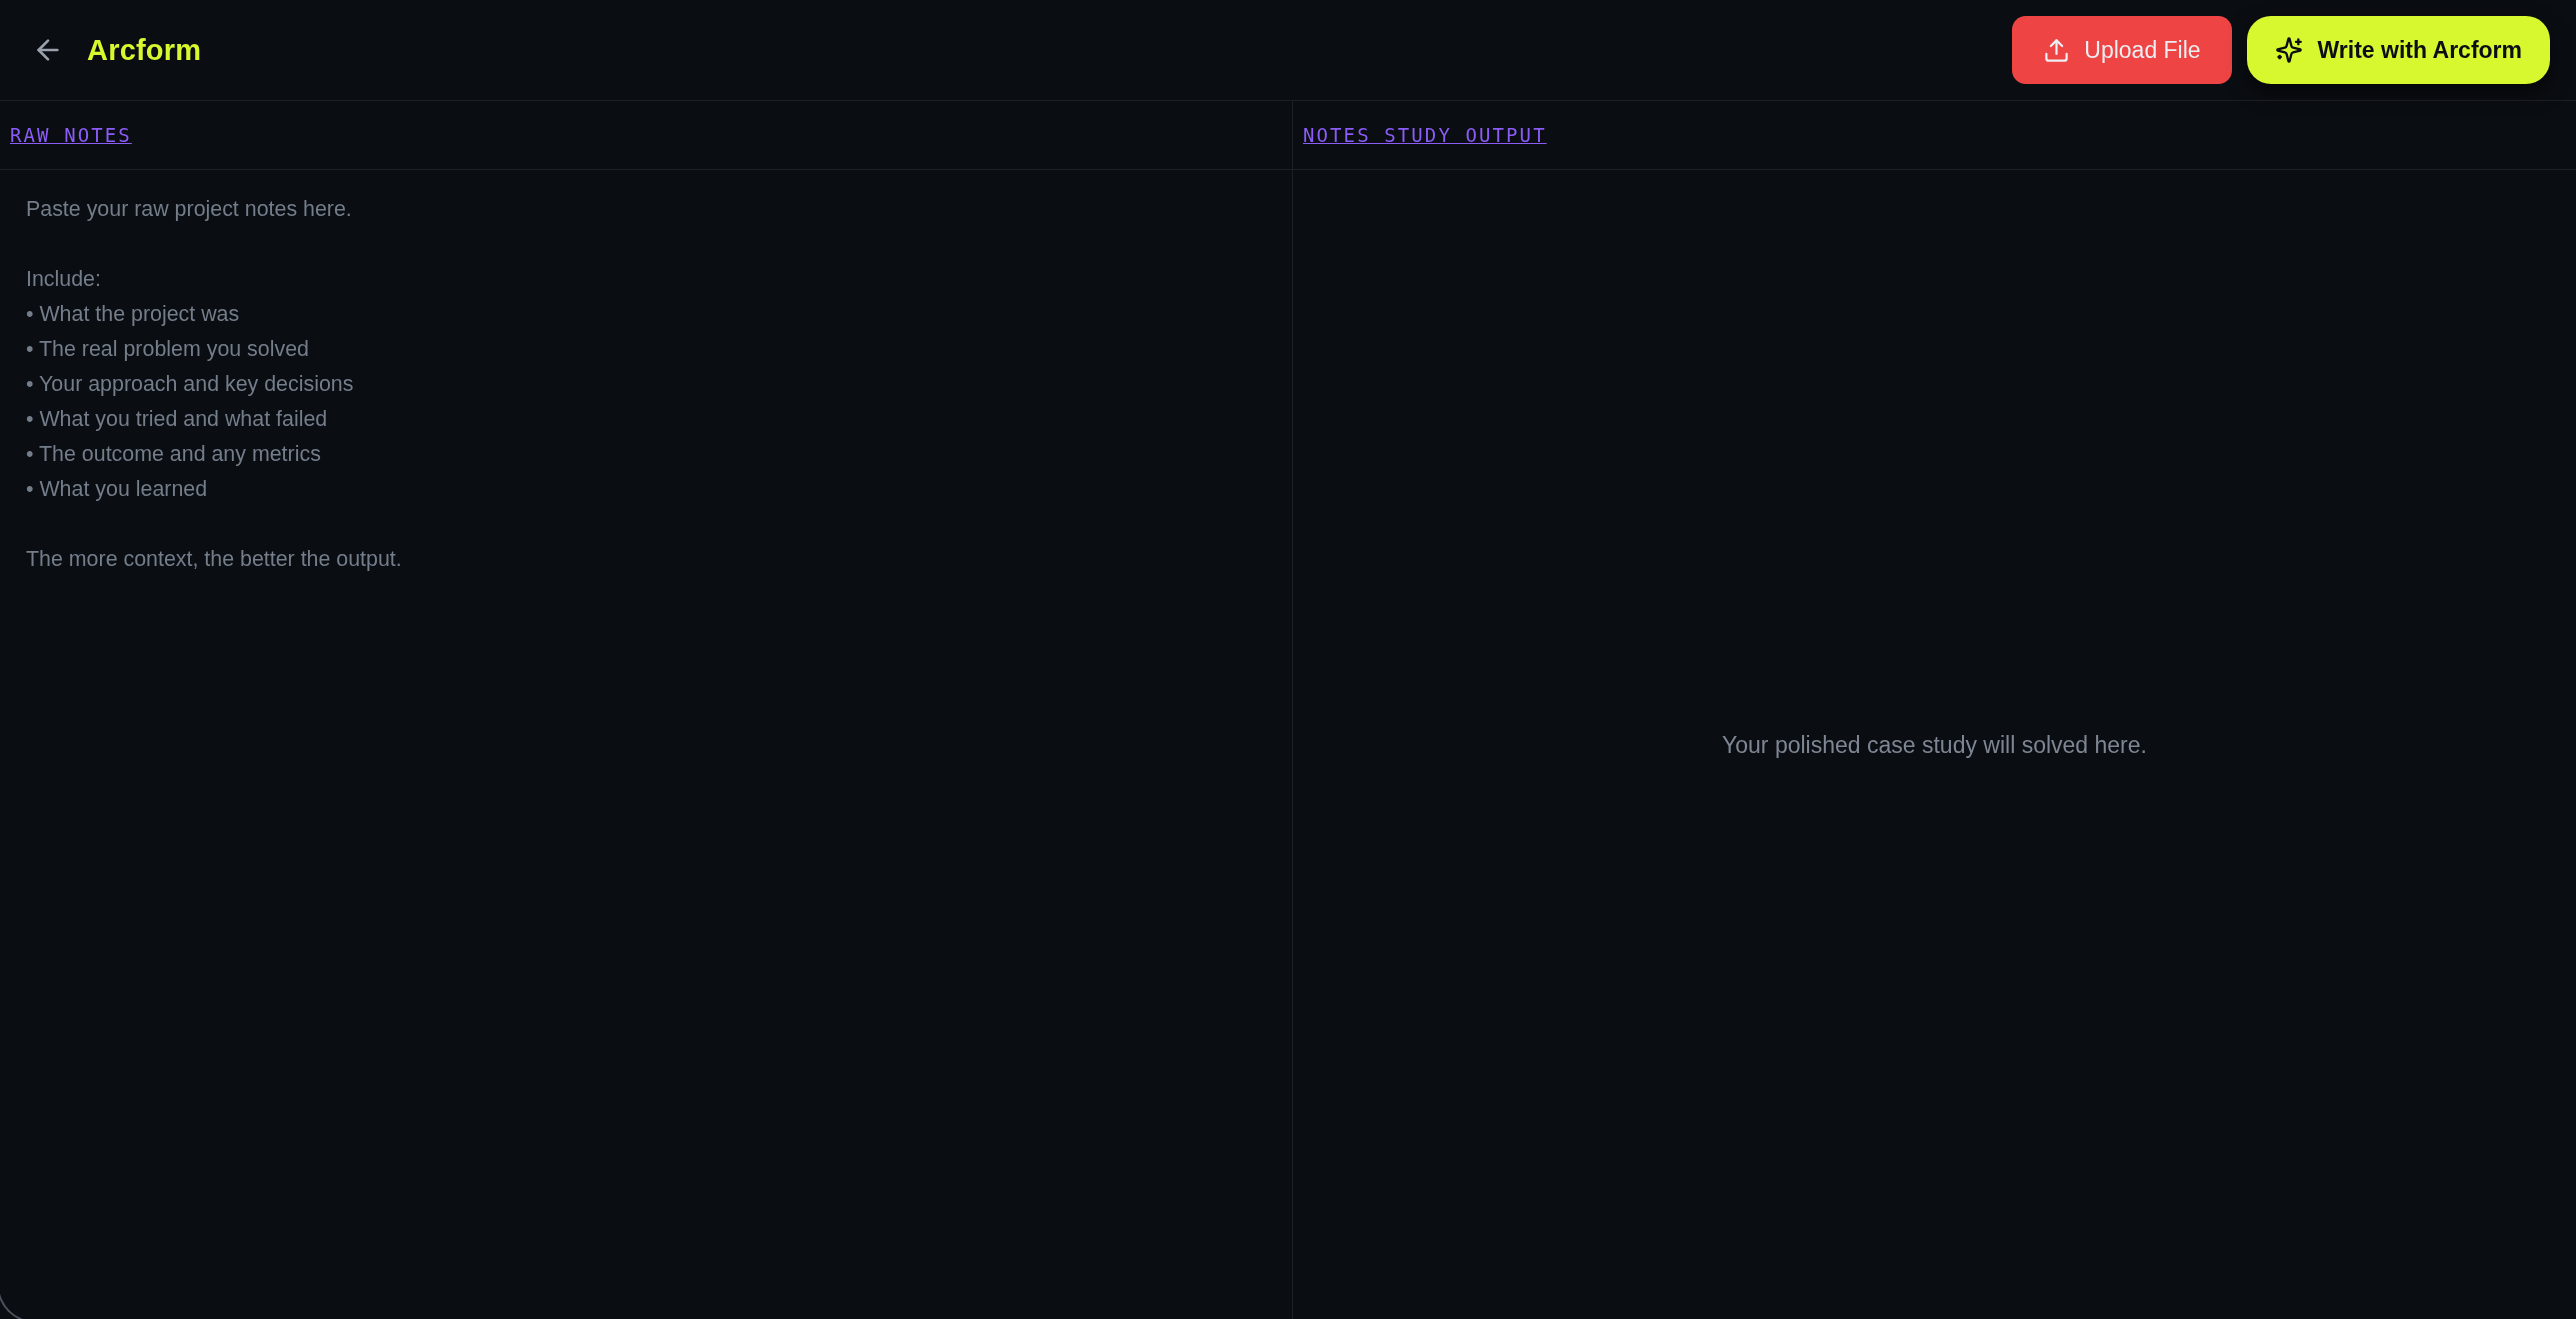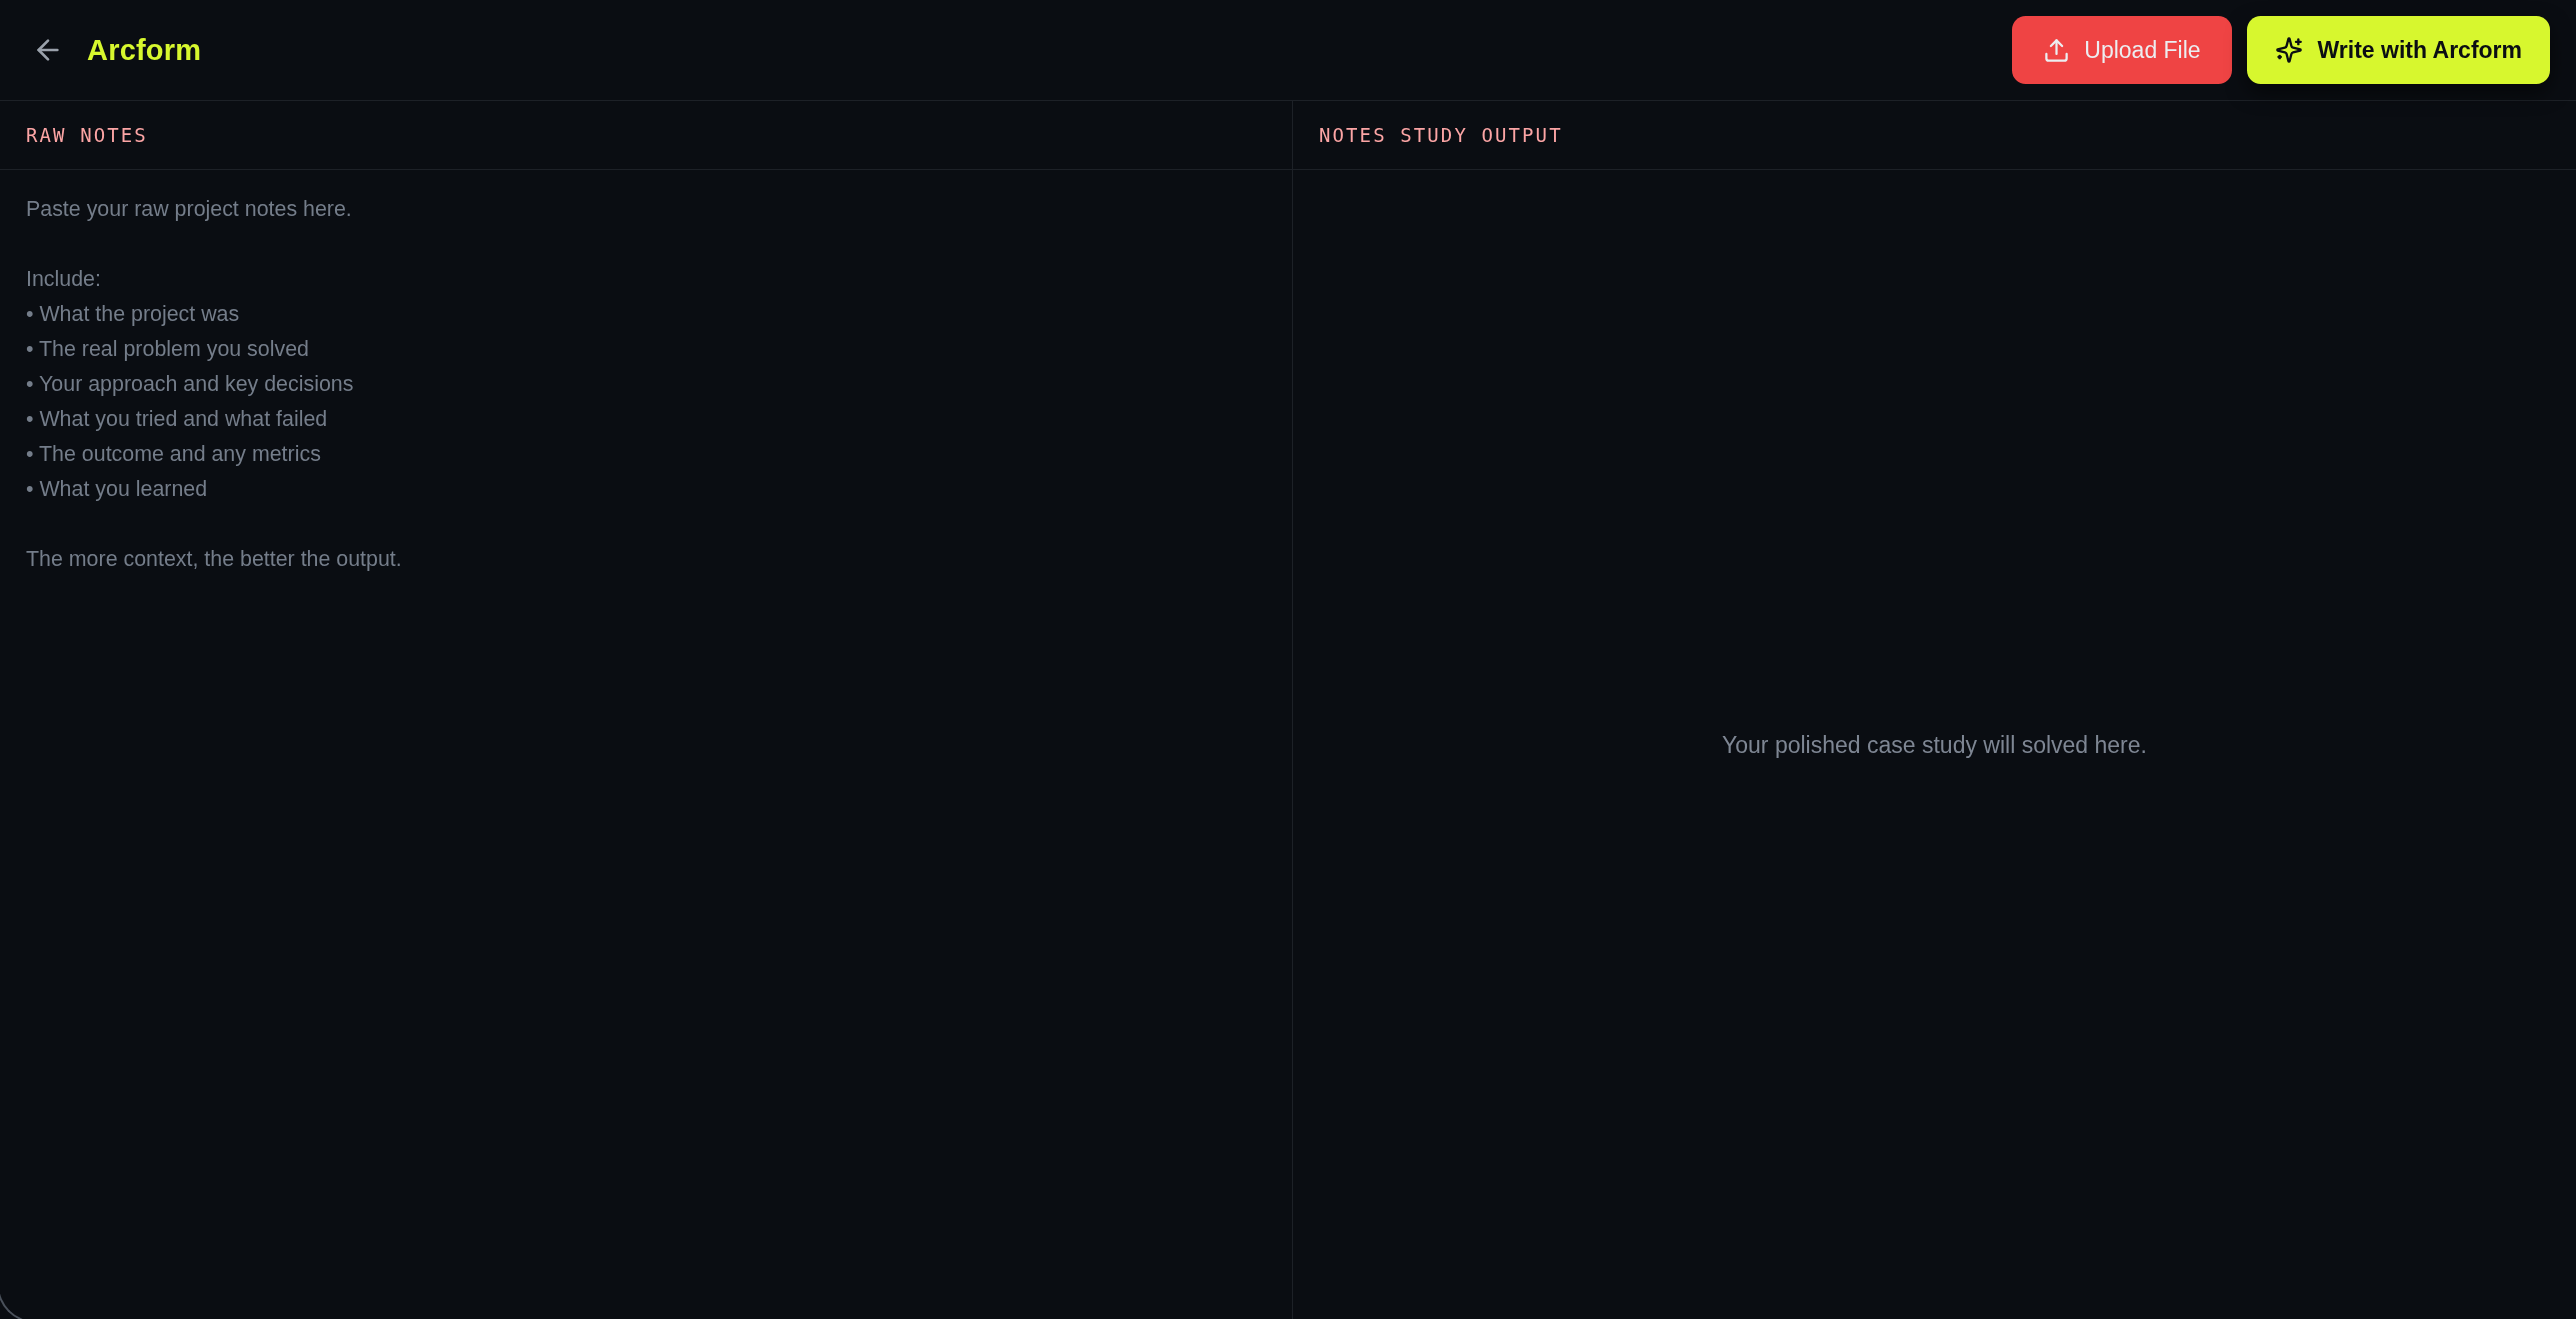--- a/index.html
+++ b/index.html
@@ -53,42 +53,44 @@
     color: #eceef1;
     padding: 0 31px;
     font-weight: 400;
   }
   .btn-write {
     background: #d7f72e;
     color: #0b0e13;
     padding: 0 28px;
     font-weight: 700;
     box-shadow: 0 8.5px 20.5px rgba(0,0,0,0.55);
+    border-radius: 24px;
   }
   .btn svg { display: block; }
 
   
   .panes {
     display: flex;
     height: calc(100% - 101px);
   }
   .pane { display: flex; flex-direction: column; min-width: 0; }
   .pane-left { width: 1293px; border-right: 0.9px solid #1d2127; }
   .pane-right { flex: 1; }
   .pane-header {
     height: 69px;
     flex: 0 0 69px;
     display: flex;
     align-items: center;
-    padding: 0 26px;
+    padding: 0 10px;
     border-bottom: 0.9px solid #1d2127;
     font-family: "DejaVu Sans Mono", monospace;
     font-size: 19px;
     letter-spacing: 2.1px;
-    color: #fca5a5;
+    color: #8b5cf6;
+    text-decoration: underline;
   }
   .notes-input {
     flex: 1;
     width: 100%;
     background: transparent;
     border: none;
     outline: none;
     resize: none;
     padding: 22px 26px;
     font-family: Liberation Sans, sans-serif;

